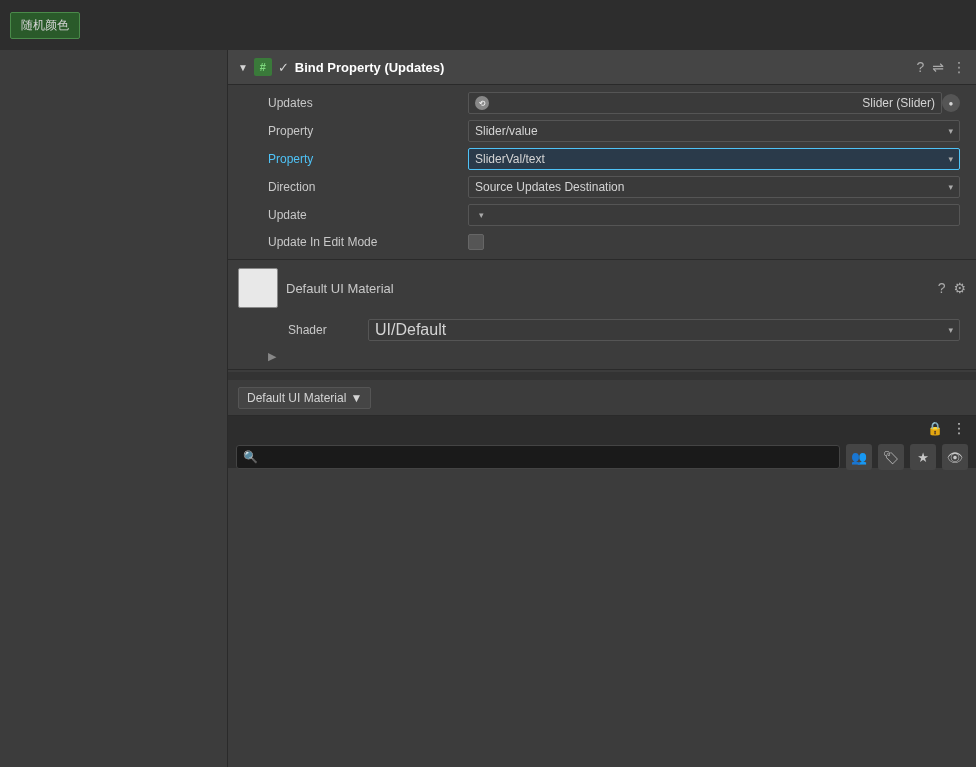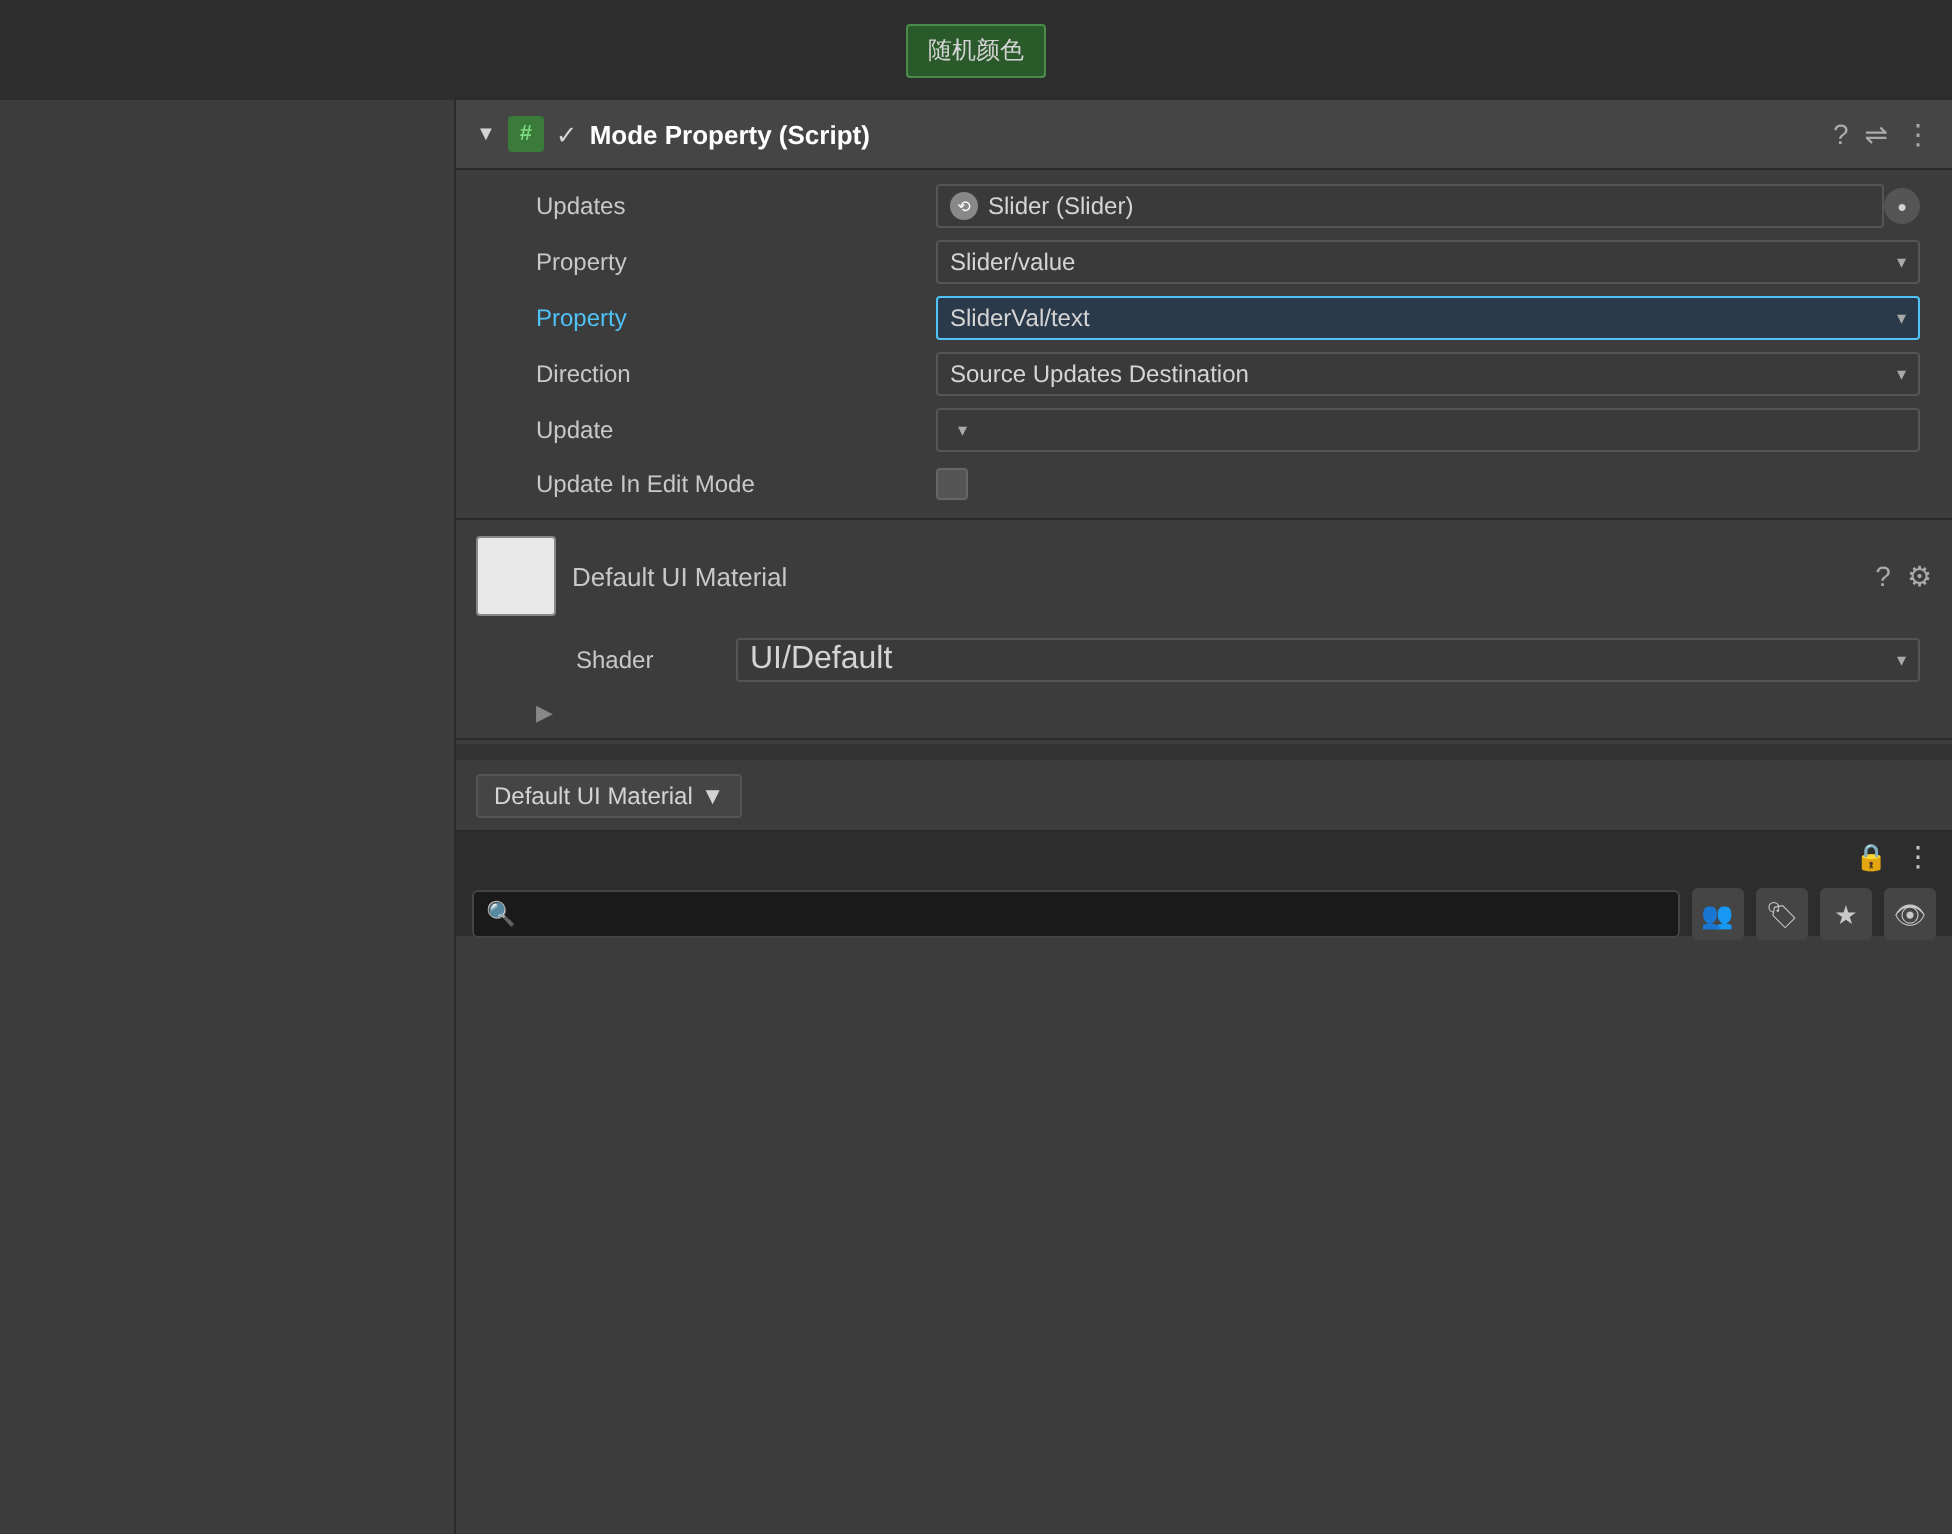--- a/index.html
+++ b/index.html
@@ -13,21 +13,20 @@
       overflow: hidden;
     }
 
     
     .top-bar {
       background: #2d2d2d;
       height: 50px;
       display: flex;
       align-items: center;
       padding: 12px 10px;
-      justify-content: center;
     }
     .random-color-btn {
       background: #2a5a2a;
       border: 1px solid #4a8a4a;
       color: #d4d4d4;
       padding: 4px 10px;
       font-size: 12px;
       cursor: pointer;
       border-radius: 2px;
     }
@@ -149,20 +148,21 @@
       align-items: center;
       justify-content: center;
       font-size: 8px;
       color: white;
       flex-shrink: 0;
     }
     .source-text {
       font-size: 12px;
       color: #d4d4d4;
       flex: 1;
+      text-align: right;
     }
     .circle-pick-btn {
       width: 18px;
       height: 18px;
       background: #555;
       border-radius: 50%;
       display: flex;
       align-items: center;
       justify-content: center;
       cursor: pointer;
@@ -398,21 +398,21 @@
   <div class="left-sidebar"></div>
 
   <div class="right-panel">
 
     <div class="component-section">
 
       <div class="component-header">
         <span class="collapse-arrow">▼</span>
         <span class="hash-icon">#</span>
         <span class="checkmark">✓</span>
-        <span class="component-title">Mode Property (Script)</span>
+        <span class="component-title">Bind Property (Updates)</span>
         <div class="header-icons">
           <span>?</span>
           <span>⇌</span>
           <span>⋮</span>
         </div>
       </div>
 
       <div class="prop-table">
 
         <div class="prop-row">

